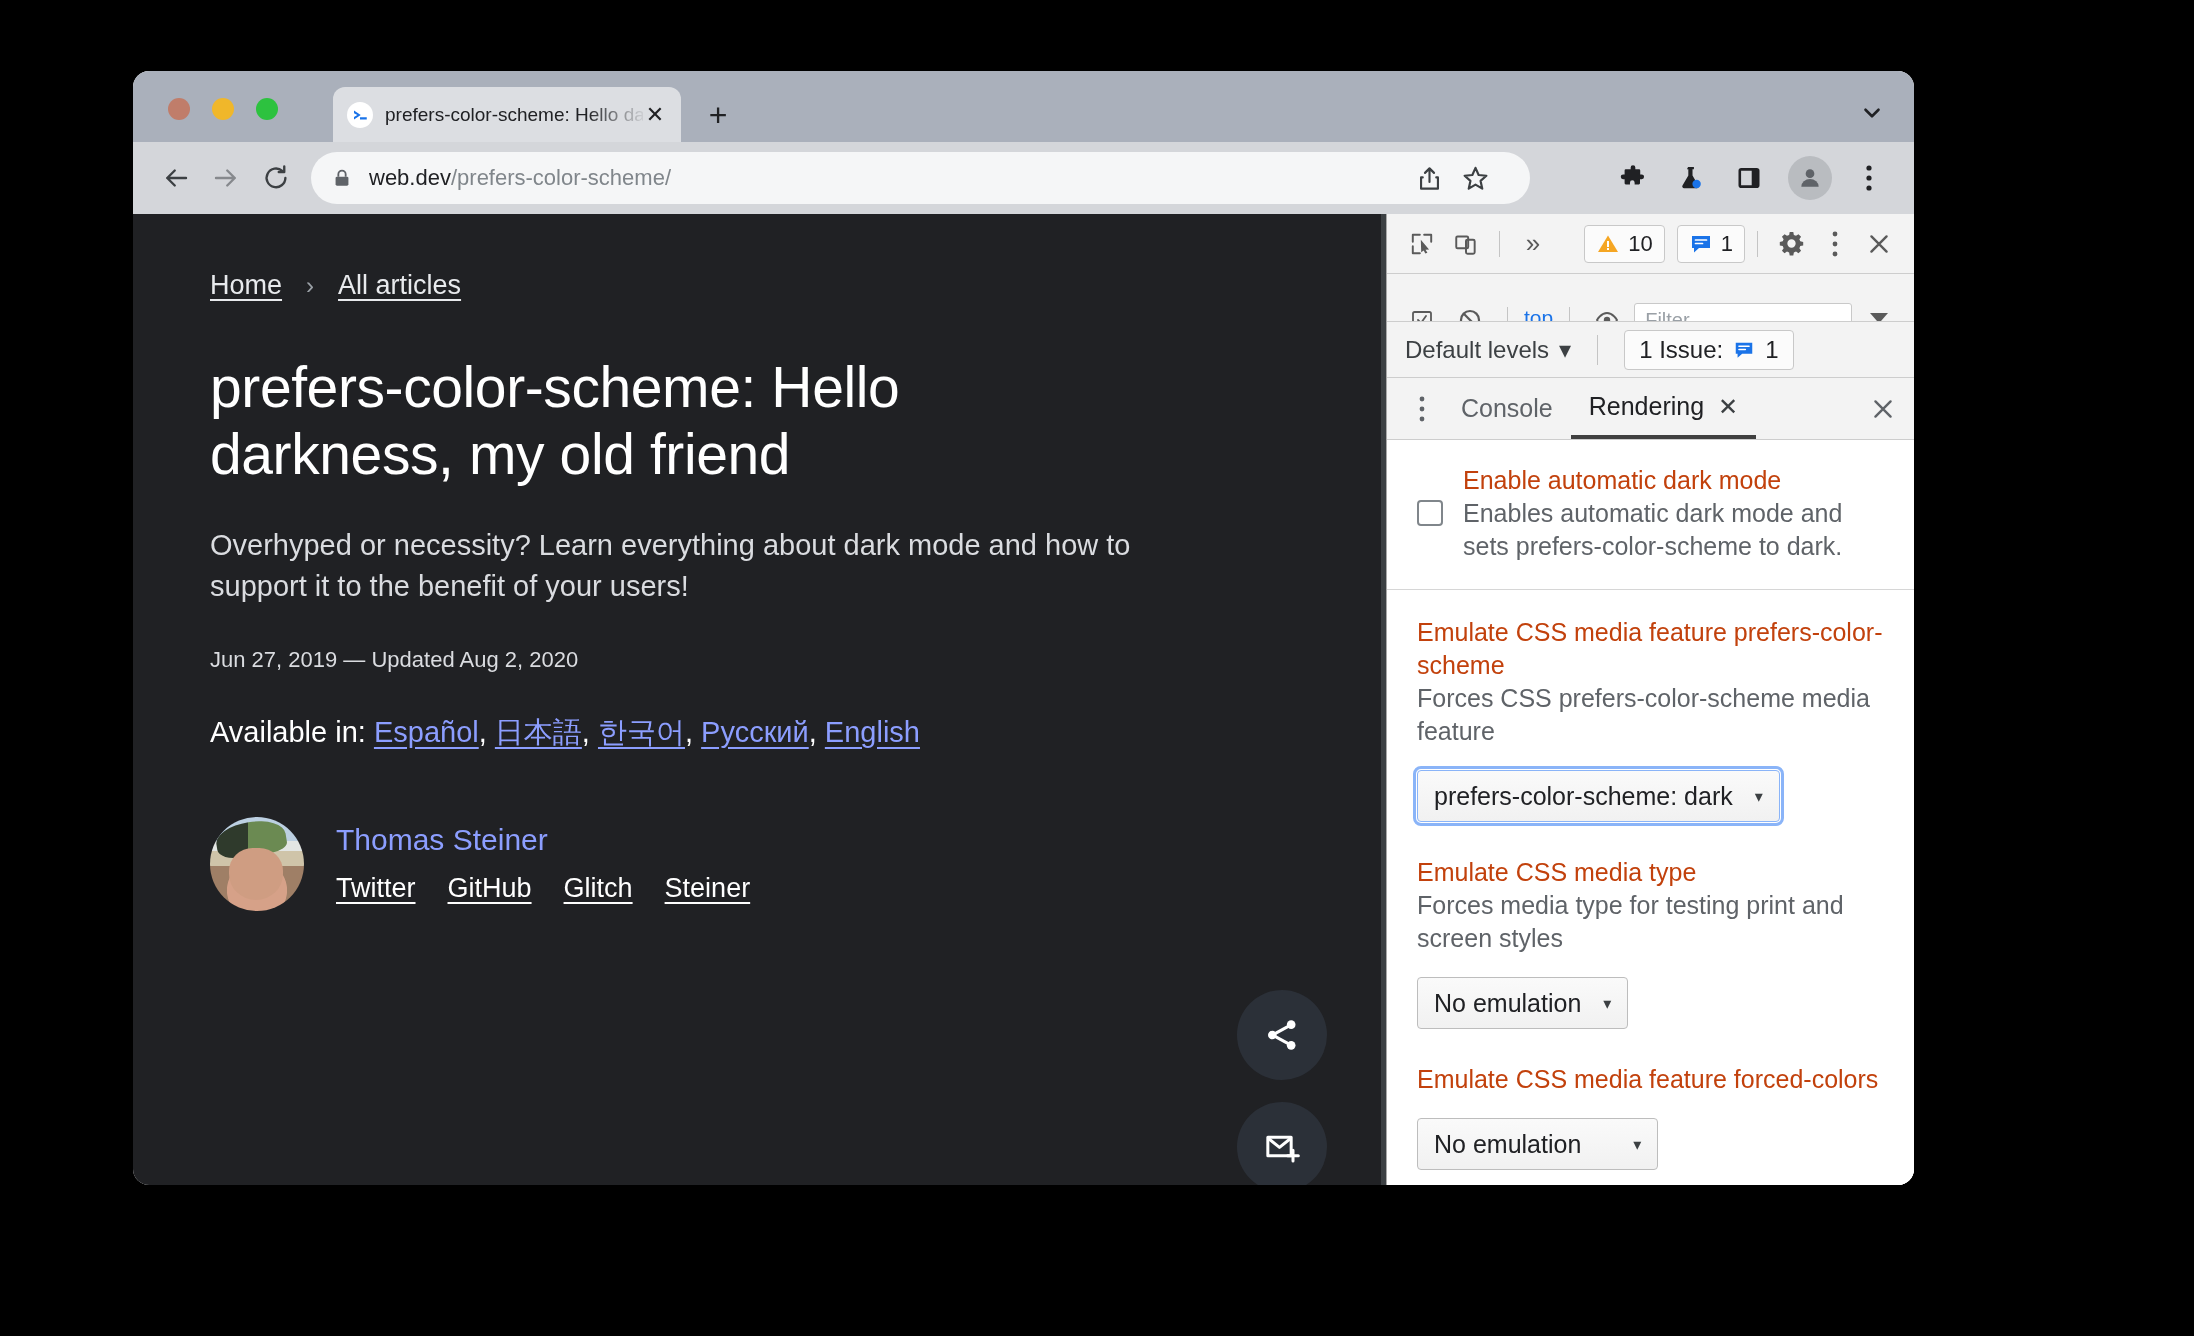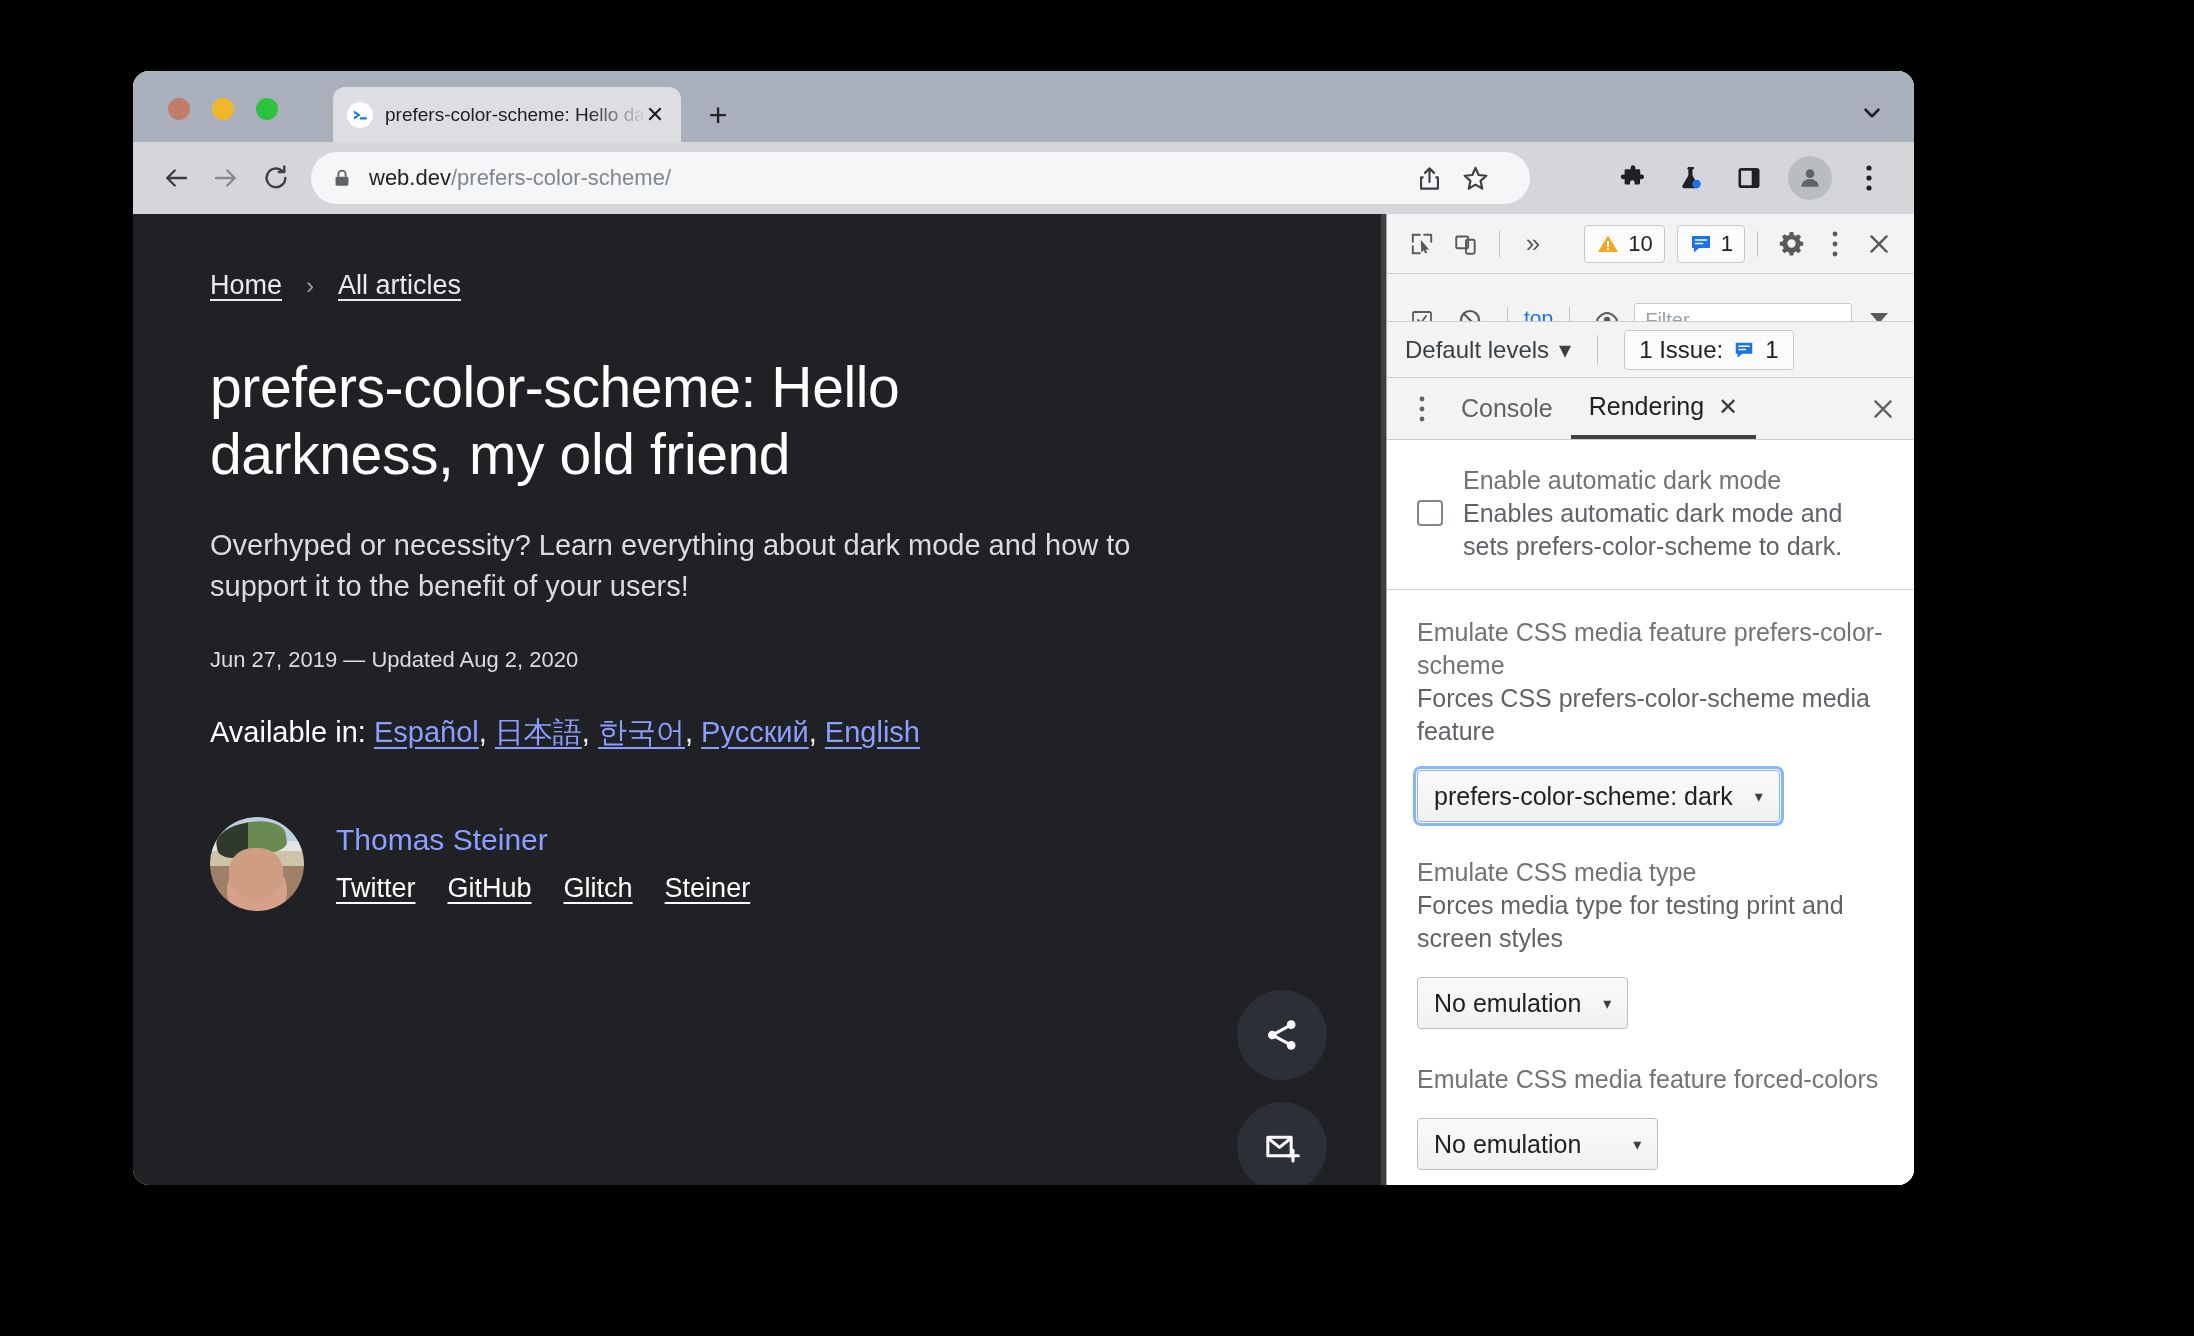--- a/index.html
+++ b/index.html
@@ -446,21 +446,21 @@
     left: 0;
     top: 36px;
     width: 26px; height: 26px;
     border: 2px solid #80868b;
     border-radius: 4px;
     background: #ffffff;
     box-sizing: border-box;
   }
   .setting-title {
     font-size: 25px;
-    color: #737373;
+    color: #c2410c;
     line-height: 1.32;
   }
   .setting-desc {
     font-size: 25px;
     color: #5f6368;
     line-height: 1.32;
   }
   .dt-divider {
     height: 1px;
     background: #d6d6d6;

